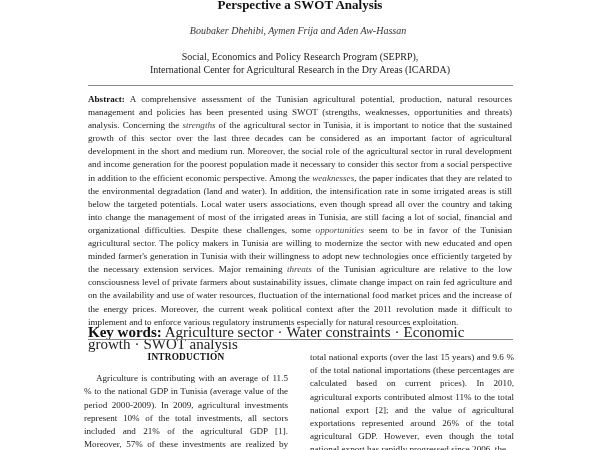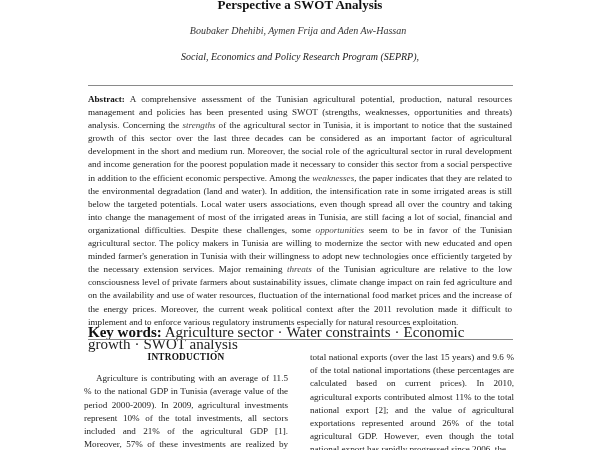--- a/index.html
+++ b/index.html
@@ -14,21 +14,21 @@
       text-align: center; font-weight: bold; font-size: 13px; line-height: 14px;
       color: #111;
     }
     .authors {
       position: absolute; left: 0; top: 25px; width: 596px;
       text-align: center; font-style: italic; font-size: 10px; line-height: 12px;
       color: #333;
     }
     .affil {
       position: absolute; left: 0; top: 50px; width: 600px;
-      text-align: center; font-size: 10px; line-height: 13px; color: #222; font-style: italic;
+      text-align: center; font-size: 10px; line-height: 13px; color: #222;
     }
     .rule-top {
       position: absolute; left: 88px; top: 85px; width: 425px; height: 1px; background: #8a8a8a;
     }
     .abstract {
       position: absolute; left: 88px; top: 93px; width: 424px;
       font-size: 9.1px; line-height: 13.1px; text-align: justify; color: #222;
     }
     .abstract b { font-weight: bold; color: #111; }
     .abstract i { font-style: italic; color: #444; }
@@ -53,20 +53,21 @@
     }
     .indent { text-indent: 12px; }
   </style>
 </head>
 <body>
 
 <div class="title">Perspective a SWOT Analysis</div>
 <div class="authors">Boubaker Dhehibi, Aymen Frija and Aden Aw-Hassan</div>
 <div class="affil">
   <div>Social, Economics and Policy Research Program (SEPRP),</div>
+  <div>International Center for Agricultural Research in the Dry Areas (ICARDA)</div>
 </div>
 
 <div class="rule-top"></div>
 
 <div class="abstract"><b>Abstract:</b><span> A comprehensive assessment of the Tunisian agricultural potential, production, natural resources management and policies has been presented using SWOT (strengths, weaknesses, opportunities and threats) analysis. Concerning the </span><i>strengths</i><span> of the agricultural sector in Tunisia, it is important to notice that the sustained growth of this sector over the last three decades can be considered as an important factor of agricultural development in the short and medium run. Moreover, the social role of the agricultural sector in rural development and income generation for the poorest population made it necessary to consider this sector from a social perspective in addition to the efficient economic perspective.  Among the </span><i>weaknesses</i><span>, the paper indicates that they are related to the environmental degradation (land and water). In addition, the intensification rate in some irrigated areas is still below the targeted potentials. Local water users associations, even though spread all over the country and taking into change the management of most of the irrigated areas in Tunisia, are still facing a lot of social, financial and organizational difficulties.  Despite these challenges, some </span><i>opportunities</i><span> seem to be in favor of the Tunisian agricultural sector. The policy makers in Tunisia are willing to modernize the sector with new educated and open minded farmer's generation in Tunisia with their willingness to adopt new technologies once efficiently targeted by the necessary extension services. Major remaining </span><i>threats</i><span> of the Tunisian agriculture are relative to the low consciousness level of private farmers about sustainability issues, climate change impact on rain fed agriculture and on the availability and use of water resources, fluctuation of the international food market prices and the increase of the energy prices. Moreover, the current weak political context after the 2011 revolution made it difficult to implement and to enforce various regulatory instruments especially for natural resources exploitation.</span></div>
 
 <div class="keywords"><b>Key words:</b> <span>Agriculture sector</span><span class="kw-sep">·</span><span>Water constraints</span><span class="kw-sep">·</span><span>Economic growth</span><span class="kw-sep">·</span><span>SWOT analysis</span></div>
 
 <div class="rule-kw"></div>
 

